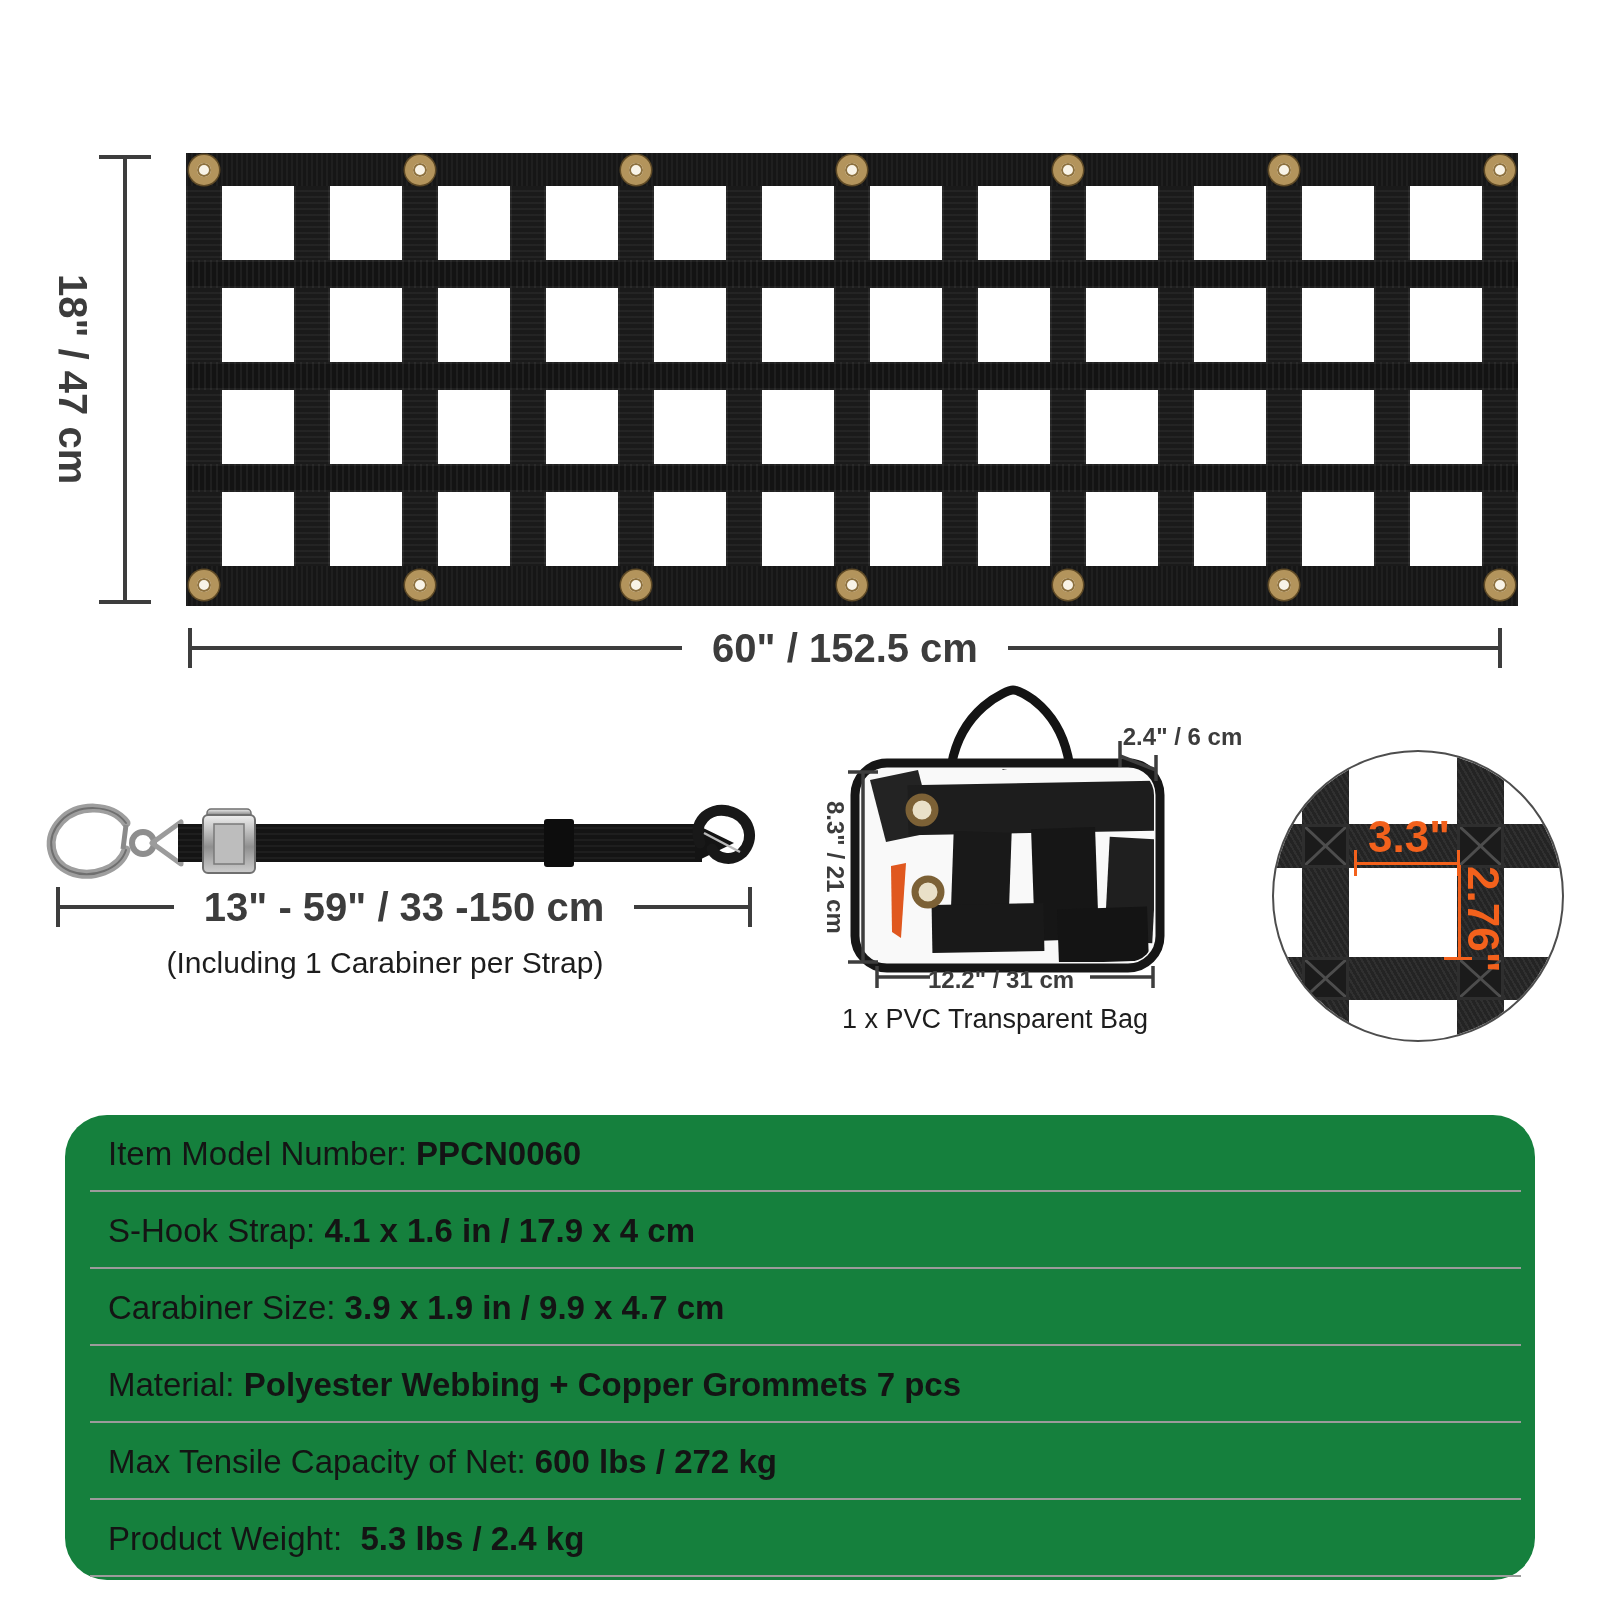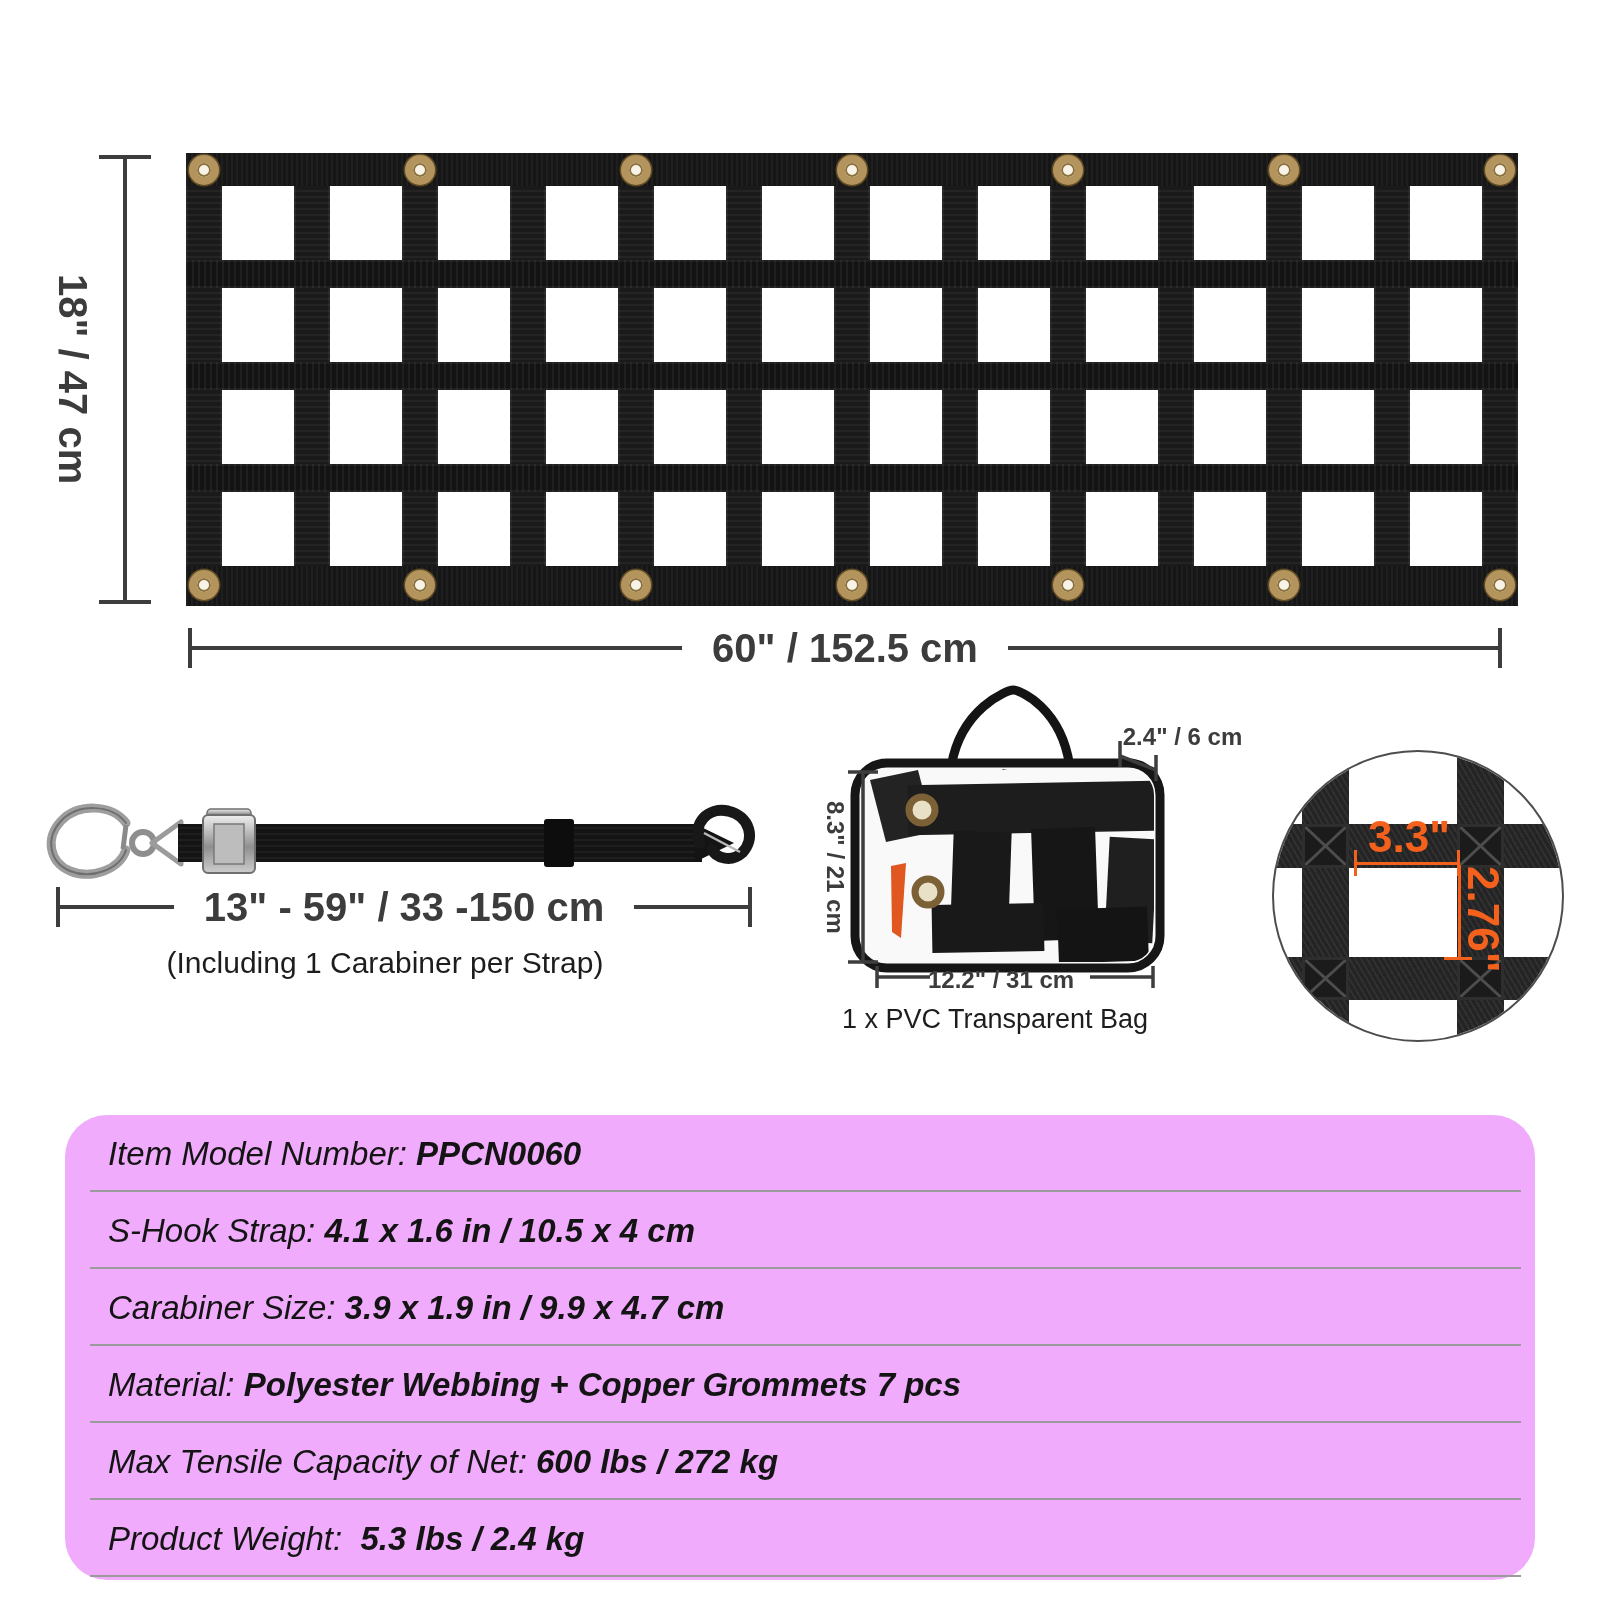--- a/index.html
+++ b/index.html
@@ -54,22 +54,22 @@
   .mesh-v{top:0;height:100%;width:47px;}
   .mesh-h{left:0;width:100%;height:44px;}
   .xbox{position:absolute;width:47px;background:#1b1b1b;box-shadow:inset 0 0 0 3px #2e2e2e;
         background-image:
           linear-gradient(to top right,transparent 47%,#4d4d4d 48.5% 51.5%,transparent 53%),
           linear-gradient(to bottom right,transparent 47%,#4d4d4d 48.5% 51.5%,transparent 53%);}
   .oline{position:absolute;background:#F3611C;z-index:5;}
   .olabel{position:absolute;color:#F3611C;font-weight:bold;font-size:44px;z-index:6;white-space:nowrap;}
 
   
-  .specs{position:absolute;left:65px;top:1115px;width:1470px;height:465px;background:#f0abfc;
-         border-radius:42px;font-style:italic;}
+  .specs{position:absolute;left:65px;top:1115px;width:1470px;height:465px;background:#15803d;
+         border-radius:42px;}
   .spec-row{position:relative;height:77px;display:flex;align-items:center;padding-left:43px;
             font-size:33px;color:#141414;}
   .spec-row::after{content:'';position:absolute;left:25px;right:14px;bottom:0;height:2px;background:#9b9b9b;}
   .spec-label{white-space:pre;}
   .spec-value{font-weight:bold;white-space:pre;}
 
   svg{position:absolute;overflow:visible;}
 </style>
 </head>
 <body>
@@ -246,21 +246,21 @@
     <div class="olabel vtext" style="left:184px;top:105px;height:125px;width:50px;">2.76"</div>
   </div>
 
   <div class="specs">
     <div class="spec-row">
       <span class="spec-label">Item Model Number: </span>
         <span class="spec-value">PPCN0060</span>
     </div>
     <div class="spec-row">
       <span class="spec-label">S-Hook Strap: </span>
-        <span class="spec-value">4.1 x 1.6 in / 10.5 x 4 cm</span>
+        <span class="spec-value">4.1 x 1.6 in / 17.9 x 4 cm</span>
     </div>
     <div class="spec-row">
       <span class="spec-label">Carabiner Size: </span>
         <span class="spec-value">3.9 x 1.9 in / 9.9 x 4.7 cm</span>
     </div>
     <div class="spec-row">
       <span class="spec-label">Material: </span>
         <span class="spec-value">Polyester Webbing + Copper Grommets 7 pcs</span>
     </div>
     <div class="spec-row">

